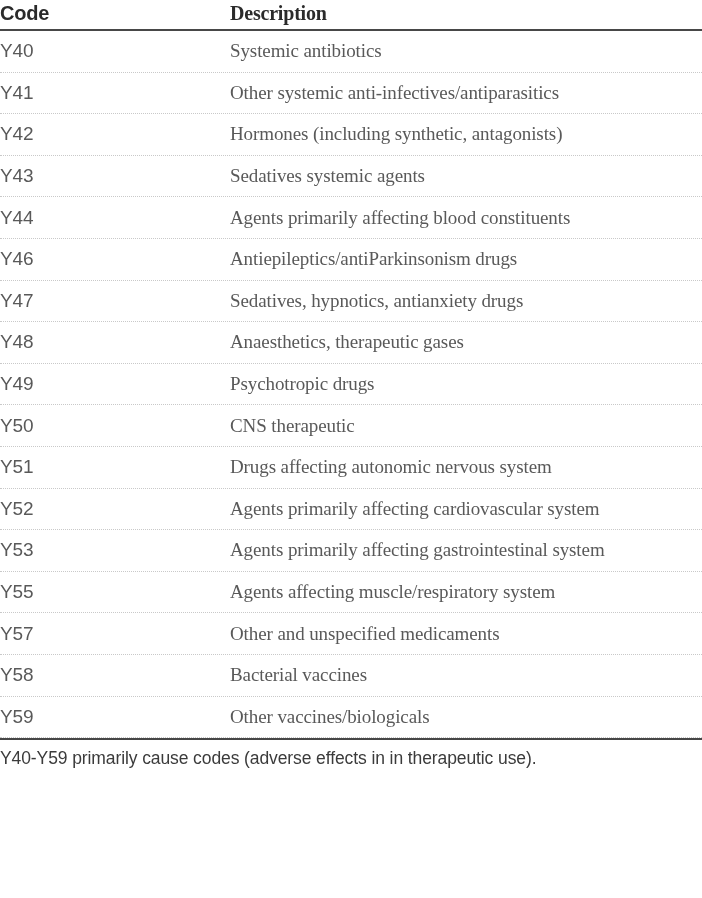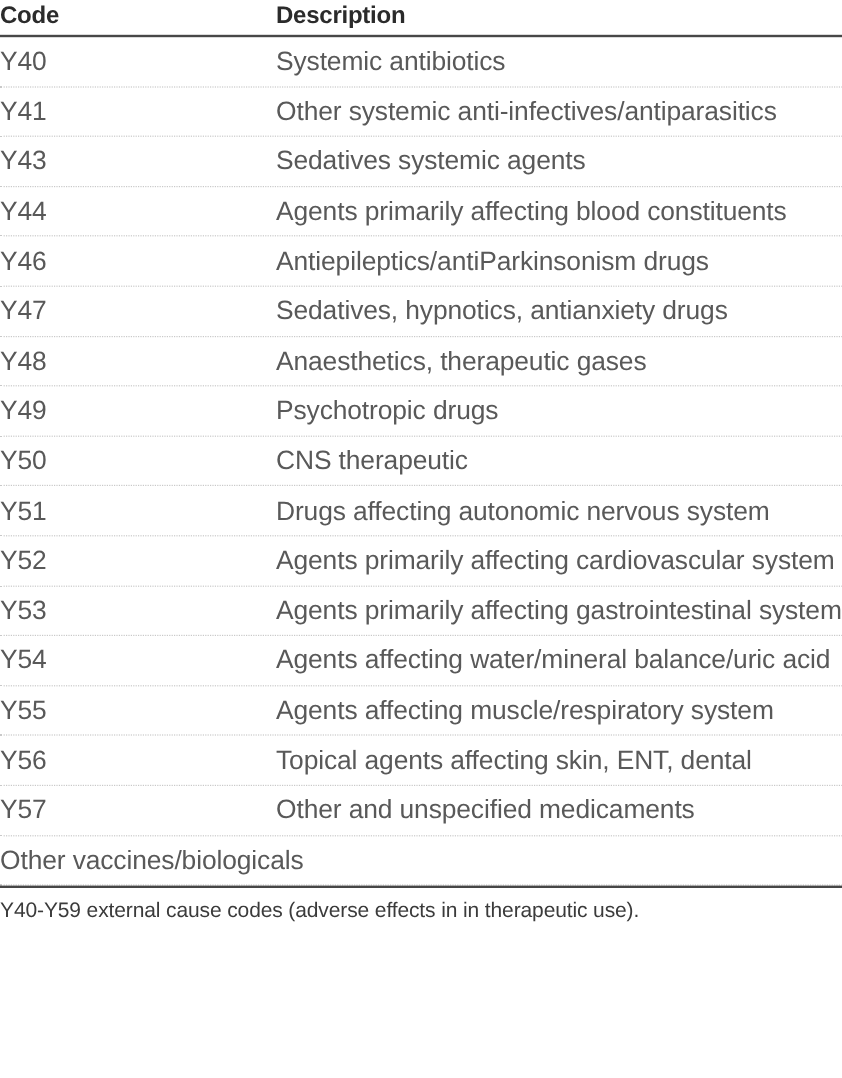--- a/index.html
+++ b/index.html
@@ -21,28 +21,28 @@
     display:flex;align-items:flex-start;
     height:31px;box-sizing:border-box;
     border-bottom:2px solid var(--rule);
   }
   .th{
     font-size:20px;font-weight:700;color:var(--header-text);
     line-height:25px;padding-top:1px;letter-spacing:-0.2px;
     white-space:nowrap;
   }
   .col-code{flex:0 0 230px;width:230px;}
-  .col-desc{flex:1 1 auto;}
+  .col-desc{flex:1 1 auto;font-family:Liberation Serif, serif;}
   .tr{
     display:flex;align-items:center;
     height:41.6px;box-sizing:border-box;
     border-bottom:1px dotted var(--row-divider);
   }
   .td{
-    font-size:22px;color:var(--body-text);
+    font-size:19px;color:var(--body-text);
     letter-spacing:-0.1px;white-space:nowrap;
   }
   .caption{
     border-top:2px solid var(--rule);
     padding-top:8px;
     font-size:17.5px;color:var(--caption-text);
     letter-spacing:-0.1px;white-space:nowrap;
   }
 </style>
 </head>
@@ -54,20 +54,24 @@
     <div class="th col-desc">Description</div>
   </div>
   <div class="tbody" id="tbody">
       <div class="tr">
         <div class="td col-code">Y40</div>
         <div class="td col-desc">Systemic antibiotics</div>
       </div>
       <div class="tr">
         <div class="td col-code">Y41</div>
         <div class="td col-desc">Other systemic anti-infectives/antiparasitics</div>
+      </div>
+      <div class="tr">
+        <div class="td col-code">Y42</div>
+        <div class="td col-desc">Hormones (including synthetic, antagonists)</div>
       </div>
       <div class="tr">
         <div class="td col-code">Y43</div>
         <div class="td col-desc">Sedatives systemic agents</div>
       </div>
       <div class="tr">
         <div class="td col-code">Y44</div>
         <div class="td col-desc">Agents primarily affecting blood constituents</div>
       </div>
       <div class="tr">
@@ -96,33 +100,30 @@
       </div>
       <div class="tr">
         <div class="td col-code">Y52</div>
         <div class="td col-desc">Agents primarily affecting cardiovascular system</div>
       </div>
       <div class="tr">
         <div class="td col-code">Y53</div>
         <div class="td col-desc">Agents primarily affecting gastrointestinal system</div>
       </div>
       <div class="tr">
-        <div class="td col-code">Y54</div>
-        <div class="td col-desc">Agents affecting water/mineral balance/uric acid</div>
-      </div>
-      <div class="tr">
         <div class="td col-code">Y55</div>
         <div class="td col-desc">Agents affecting muscle/respiratory system</div>
-      </div>
-      <div class="tr">
-        <div class="td col-code">Y56</div>
-        <div class="td col-desc">Topical agents affecting skin, ENT, dental</div>
       </div>
       <div class="tr">
         <div class="td col-code">Y57</div>
         <div class="td col-desc">Other and unspecified medicaments</div>
       </div>
       <div class="tr">
+        <div class="td col-code">Y58</div>
+        <div class="td col-desc">Bacterial vaccines</div>
+      </div>
+      <div class="tr">
+        <div class="td col-code">Y59</div>
         <div class="td col-desc">Other vaccines/biologicals</div>
       </div>
     </div>
-  <div class="caption">Y40-Y59 external cause codes (adverse effects in in therapeutic use).</div>
+  <div class="caption">Y40-Y59 primarily cause codes (adverse effects in in therapeutic use).</div>
 </div>
 
 </body></html>

